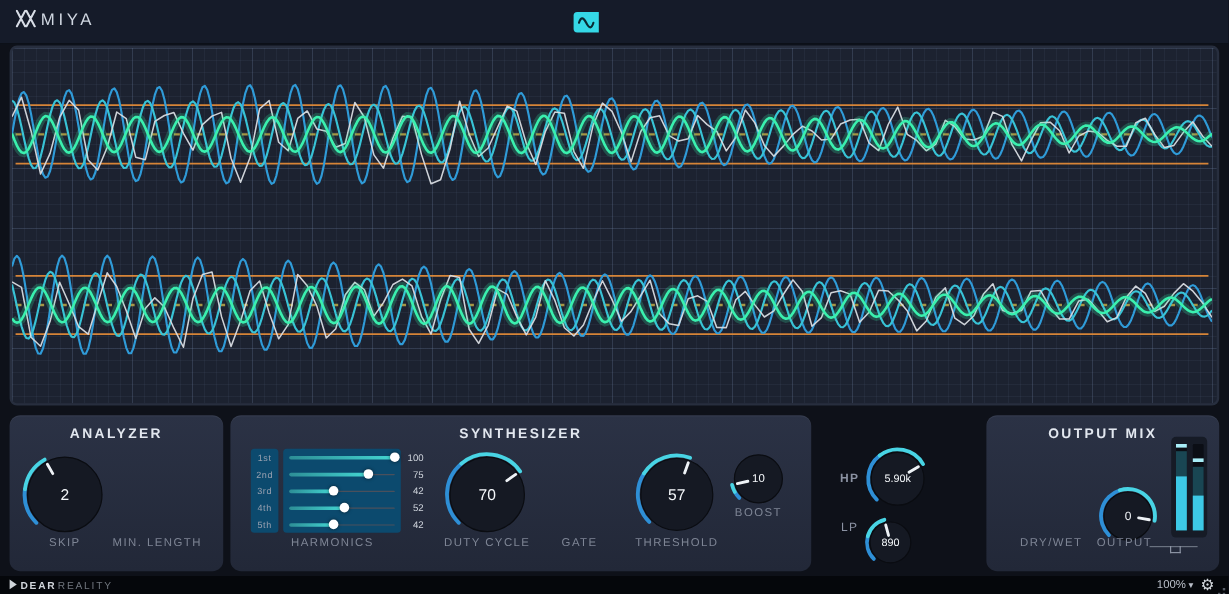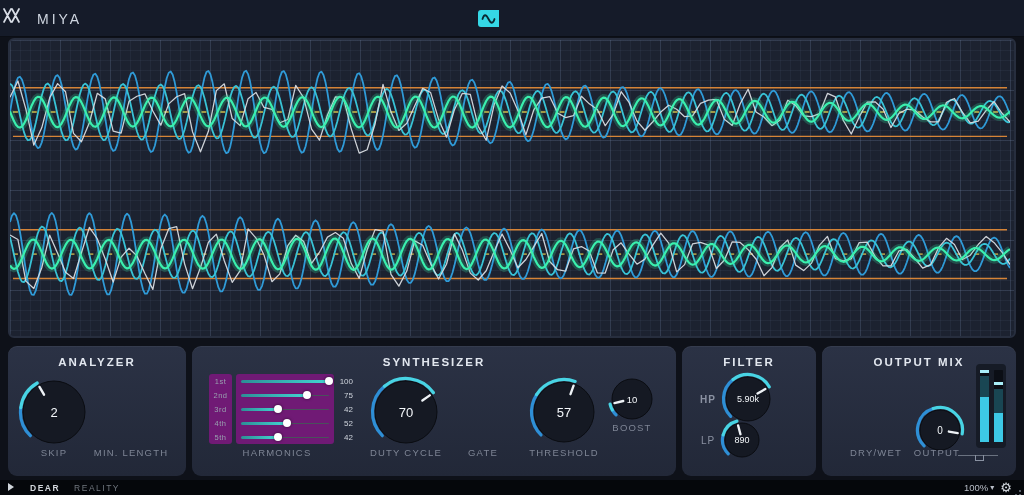--- a/index.html
+++ b/index.html
@@ -4,21 +4,21 @@
 <style>
   html,body{margin:0;padding:0;background:#0e1119;}
   #app{position:relative;width:1024px;height:495px;overflow:hidden;
        font-family:"Liberation Sans",sans-serif;background:#0e1119;color:#dfe5ee;
        -webkit-font-smoothing:antialiased;}
   .abs{position:absolute;}
 
   
   .header{position:absolute;left:0;top:0;width:1024px;height:36px;background:#151b29;
           border-bottom:1px solid #0b0e15;}
-  .brandrow{position:absolute;left:3px;top:8px;display:flex;align-items:flex-end;gap:17px;}
+  .brandrow{position:absolute;left:13px;top:8px;display:flex;align-items:flex-start;gap:4px;}
   .app-title{font-size:14px;letter-spacing:3px;color:#cfd6e0;font-weight:400;}
   .toggle{position:absolute;left:478px;top:10px;display:flex;align-items:stretch;height:17px;}
   .toggle-icon{width:21px;background:#35d8e6;border-radius:3px 0 0 3px;display:flex;align-items:center;justify-content:center;}
   .toggle-state{width:46px;border:1px solid #2fc9d6;border-left:none;border-radius:0 3px 3px 0;
                 background:#000000;color:#3ee0ea;font-size:9px;font-weight:700;letter-spacing:1px;
                 display:flex;align-items:center;justify-content:center;margin-top:48px;}
 
   
   .wave-panel{position:absolute;left:8px;top:38px;width:1004px;height:296px;border:2px solid #272e3e;border-radius:6px;
     background-color:#1c2230;
@@ -38,21 +38,21 @@
              color:#7e8595;white-space:nowrap;}
   .side-label{position:absolute;transform:translate(-50%,-50%);font-size:10px;letter-spacing:1px;color:#8b92a2;}
 
   
   .knob{position:absolute;transform:translate(-50%,-50%);}
   .knob svg{position:absolute;left:0;top:0;}
   .knob-value{position:absolute;inset:0;display:flex;align-items:center;justify-content:center;
               color:#f4f7fa;}
 
   
-  .harm-box{position:absolute;background:#701a75;border-radius:3px;}
+  .harm-box{position:absolute;background:#0c4a6e;border-radius:3px;}
   .harm-lab{height:14px;display:flex;align-items:center;justify-content:center;
             font-size:7.5px;color:#99a1b0;letter-spacing:.5px;}
   .harm-row{position:relative;height:14px;}
   .harm-track{position:absolute;left:5px;right:5px;top:6.5px;height:1.5px;background:#4a505c;border-radius:1px;}
   .harm-fill{position:absolute;top:6px;height:2.5px;background:linear-gradient(90deg,#2d8e96,#43d6d2);border-radius:2px;}
   .harm-handle{position:absolute;top:3px;width:8px;height:8px;border-radius:50%;background:#fff;
                transform:translateX(-50%);box-shadow:0 0 3px rgba(0,0,0,.6);}
   .harm-val{height:14px;display:flex;align-items:center;justify-content:flex-end;
             font-size:8px;color:#cfd4dc;}
 
@@ -65,21 +65,21 @@
   .m-peak{position:absolute;width:100%;height:3px;background:#a8eef8;}
 
   
   .fader{position:absolute;left:958px;top:455px;width:40px;height:7px;}
   .fader-line{position:absolute;left:0;top:0;width:100%;height:1px;background:#6a7280;}
   .fader-handle{position:absolute;left:17px;top:0;width:7px;height:5px;border:1px solid #8a92a2;border-top:none;}
 
   
   .footer{position:absolute;left:0;top:480px;width:1024px;height:15px;background:#05070b;
           display:flex;align-items:center;}
-  .brand{display:flex;align-items:flex-start;gap:16px;margin-left:8px;}
+  .brand{display:flex;align-items:flex-start;gap:3px;margin-left:8px;}
   .brand-tri{width:0;height:0;border-left:6px solid #cfd4da;border-top:4px solid transparent;border-bottom:4px solid transparent;}
   .brand-bold{font-size:8.5px;font-weight:800;letter-spacing:1.5px;color:#d2d6dc;}
   .brand-light{font-size:8.5px;font-weight:400;letter-spacing:1.5px;color:#70767e;margin-left:-2px;}
   .footer-right{margin-left:auto;display:flex;align-items:center;gap:6px;margin-right:12px;}
   .zoom-ctl{font-size:9.5px;color:#b9bec8;display:flex;align-items:center;gap:2px;}
   .caret{font-size:8px;color:#b9bec8;}
   .gear{font-size:13px;color:#d5dae0;line-height:1;}
   .grip{position:absolute;right:3px;bottom:3px;width:2px;height:2px;background:#565c66;
         box-shadow:-4px 4px 0 #565c66,0 4px 0 #565c66;}
 </style>
@@ -129,23 +129,20 @@
   </div>
 
   <div class="panel" style="left:8px;width:178px;">
     <div class="panel-title">ANALYZER</div>
   </div>
 
   <div class="panel" style="left:192px;width:484px;">
     <div class="panel-title">SYNTHESIZER</div>
   </div>
 
-  <div class="panel" style="left:682px;width:134px;">
-    <div class="panel-title">FILTER</div>
-  </div>
 
   <div class="panel" style="left:822px;width:194px;">
     <div class="panel-title">OUTPUT MIX</div>
   </div>
 
   <div class="knob" style="left: 54px; top: 412px; width: 74px; height: 74px;">
     <svg width="74" height="74" viewBox="0 0 74 74">
         <circle cx="37" cy="37" r="31" fill="#151923" stroke="#0a0c11" stroke-width="1"></circle>
         <path d="M13.31 60.69 A33.5 33.5 0 0 1 3.79 32.63" fill="none" stroke="#2e8fd6" stroke-width="3.2" stroke-linecap="round"></path>
         <path d="M3.79 32.63 A33.5 33.5 0 0 1 20.25 7.99" fill="none" stroke="#48d4e4" stroke-width="3.2" stroke-linecap="round"></path>
@@ -235,21 +232,21 @@
   <div class="knob" style="left: 748px; top: 399px; width: 56px; height: 56px;">
     <svg width="56" height="56" viewBox="0 0 56 56">
         <circle cx="28" cy="28" r="22" fill="#151923" stroke="#0a0c11" stroke-width="1"></circle>
         <path d="M10.68 45.32 A24.5 24.5 0 0 1 13.09 8.56" fill="none" stroke="#2e8fd6" stroke-width="3.2" stroke-linecap="round"></path>
         <path d="M13.09 8.56 A24.5 24.5 0 0 1 49.22 15.75" fill="none" stroke="#48d4e4" stroke-width="3.2" stroke-linecap="round"></path>
         <line x1="45.32" y1="18.00" x2="37.53" y2="22.50" stroke="#eef2f6" stroke-width="2.4" stroke-linecap="round"></line>
       </svg>
       <div class="knob-value" style="font-size:9px;">5.90k</div>
   </div>
   <div class="side-label" style="left:708px;top:440px;">LP</div>
-  <div class="knob" style="left: 742px; top: 440px; width: 46px; height: 46px;">
+  <div class="knob" style="left: 742px; top: 452px; width: 46px; height: 46px;">
     <svg width="46" height="46" viewBox="0 0 46 46">
         <circle cx="23" cy="23" r="17" fill="#151923" stroke="#0a0c11" stroke-width="1"></circle>
         <path d="M9.21 36.79 A19.5 19.5 0 0 1 4.16 17.95" fill="none" stroke="#2e8fd6" stroke-width="3.2" stroke-linecap="round"></path>
         <path d="M4.16 17.95 A19.5 19.5 0 0 1 17.95 4.16" fill="none" stroke="#48d4e4" stroke-width="3.2" stroke-linecap="round"></path>
         <line x1="19.12" y1="8.51" x2="21.45" y2="17.20" stroke="#eef2f6" stroke-width="2.4" stroke-linecap="round"></line>
       </svg>
       <div class="knob-value" style="font-size:9px;">890</div>
   </div>
 
   <div class="ctl-label" style="left:876px;top:447px;">DRY/WET</div>

